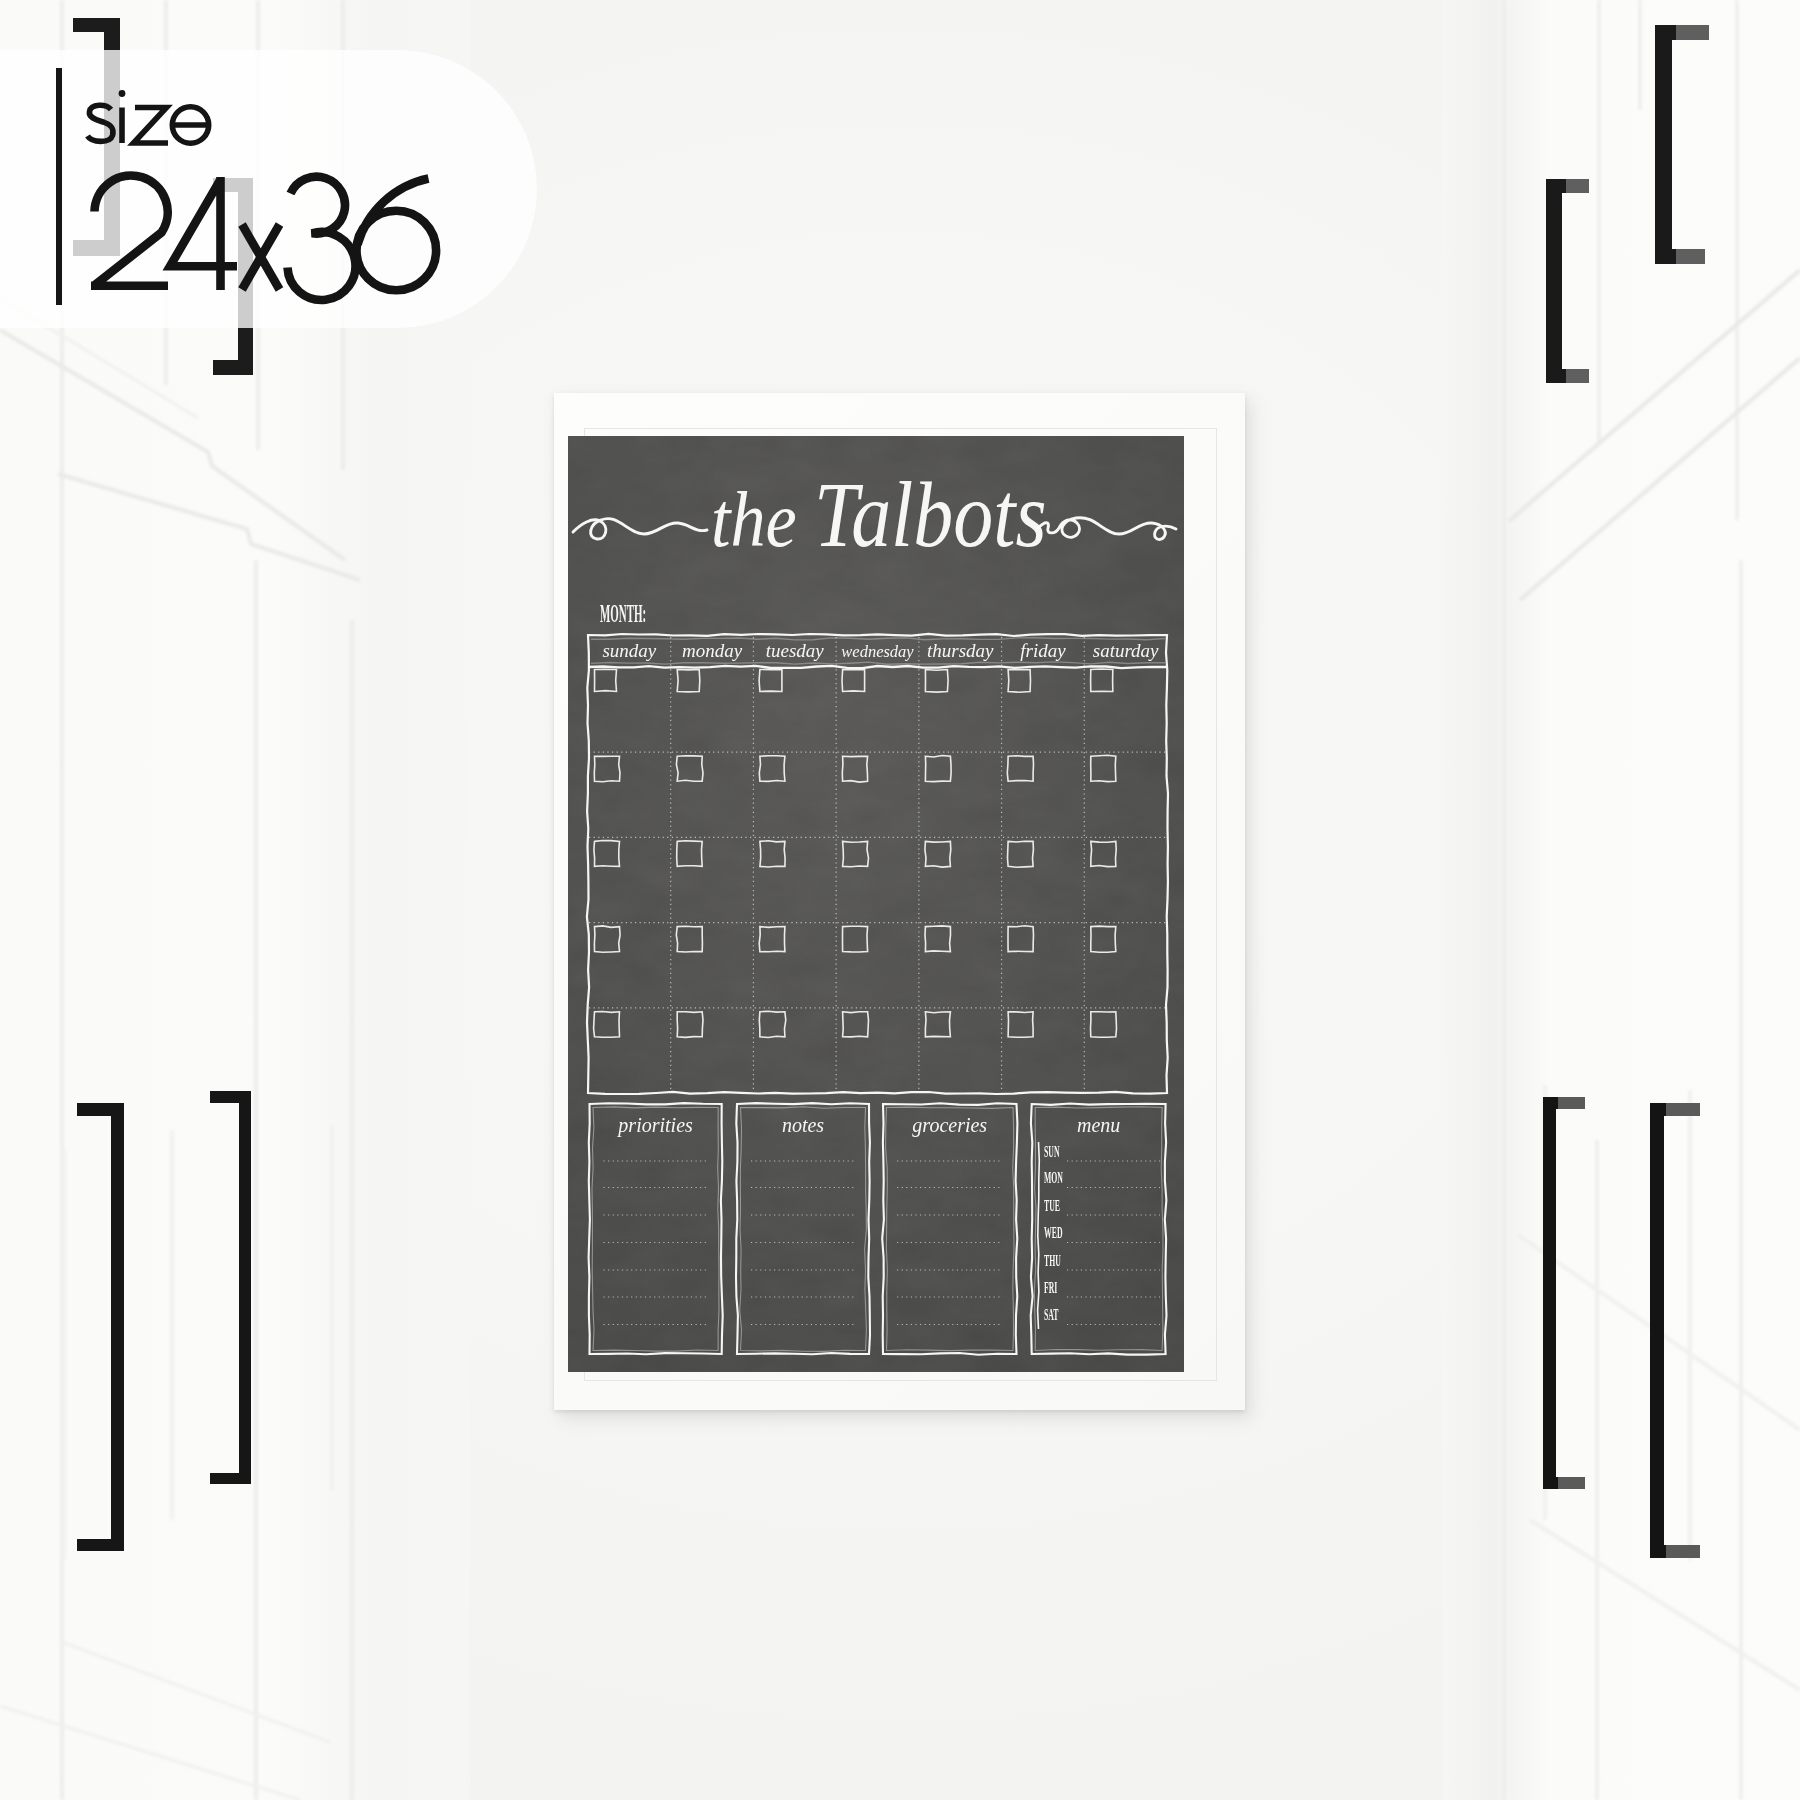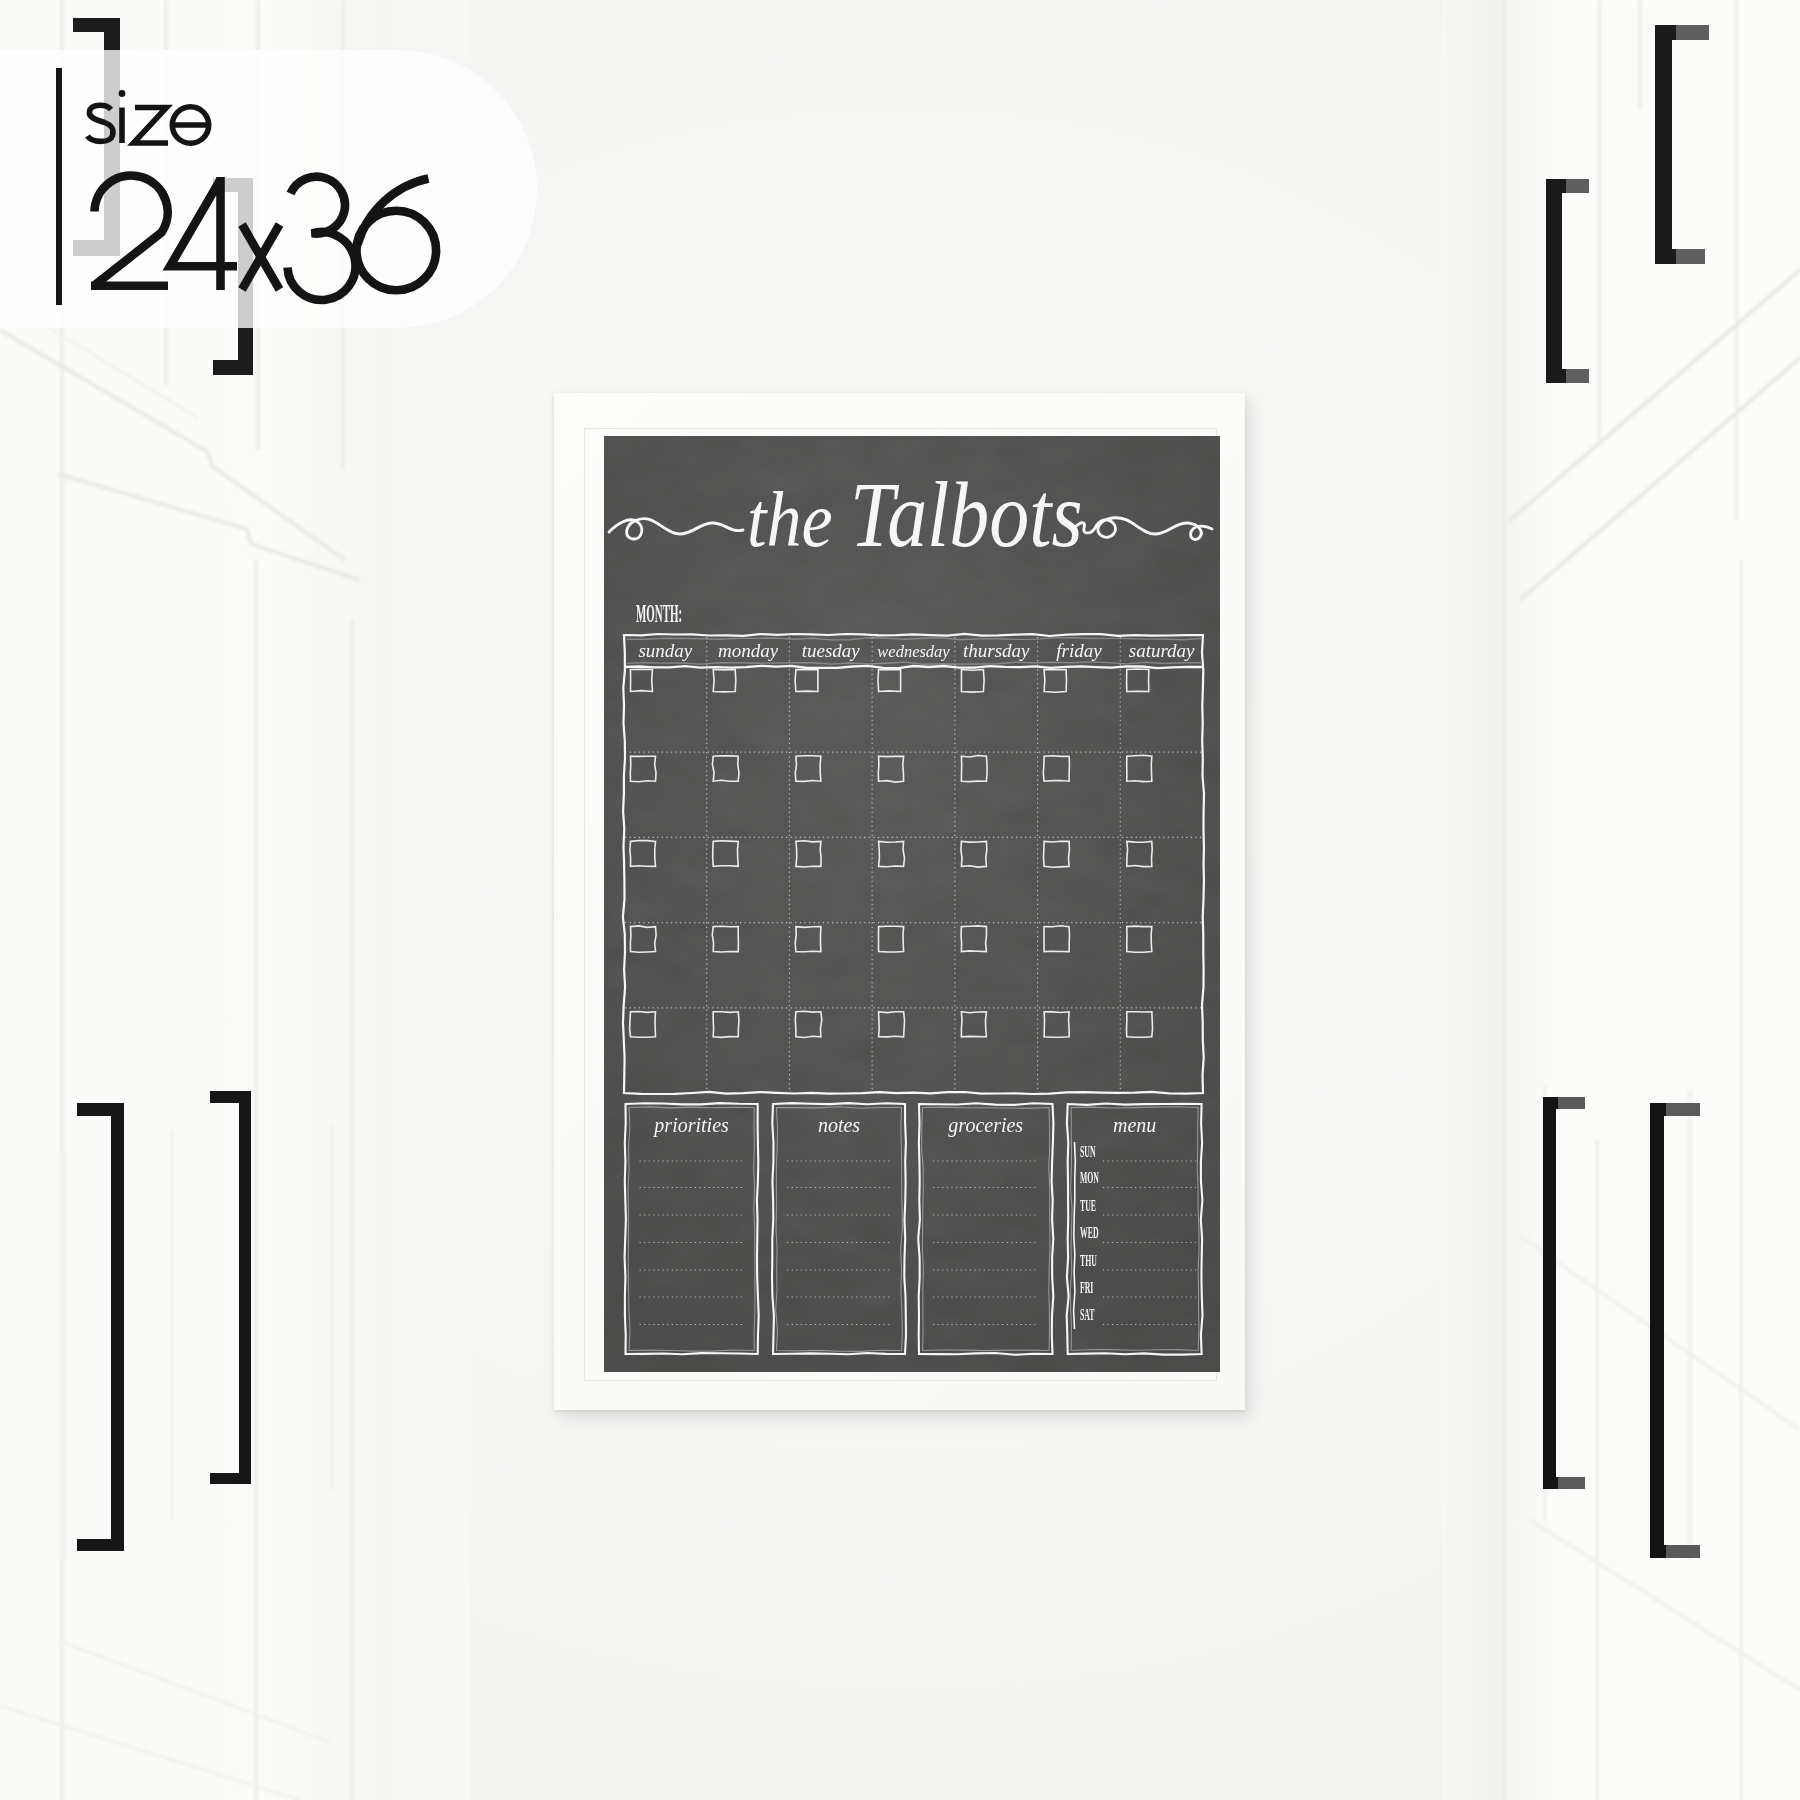--- a/index.html
+++ b/index.html
@@ -147,21 +147,21 @@
 <path d="M 290.5 193.5 A 28.5 28.5 0 1 1 312 233.3 A 34 34 0 1 1 287.5 267.5"></path>
 <path d="M 428.5 178.5 A 94 94 0 0 0 357.5 244.5 M 356.5 250.5 A 39.8 39.8 0 1 0 436.1 250.5 A 39.8 39.8 0 1 0 356.5 250.5"></path>
 </g>
 </g>
     </svg></div>
 
 <div class="abs" style="left:554px;top:393px;width:691px;height:1017px;background:linear-gradient(135deg,#fdfdfc 0%,#f8f8f6 100%);box-shadow:6px 8px 16px rgba(120,120,118,0.18), 0 2px 4px rgba(150,150,148,0.25);"></div>
 
 <div class="abs" style="left:584px;top:428px;width:631px;height:951px;border:1px solid #e6e6e3;"></div>
 
-<div class="abs" style="left:604px;top:436px;width:616px;height:936px;"><svg width="616" height="936" viewBox="0 0 616 936">
+<div class="abs" style="left:568px;top:436px;width:616px;height:936px;"><svg width="616" height="936" viewBox="0 0 616 936">
       <defs>
 <filter id="tex">
  <feTurbulence type="fractalNoise" baseFrequency="0.02 0.035" numOctaves="3" seed="4"></feTurbulence>
  <feColorMatrix type="matrix" values="0 0 0 0 1  0 0 0 0 1  0 0 0 0 1  0.22 0.22 0.22 0 0"></feColorMatrix>
  <feComposite operator="in" in2="SourceGraphic"></feComposite>
 </filter>
 <filter id="tex2">
  <feTurbulence type="fractalNoise" baseFrequency="0.9" numOctaves="2" seed="9"></feTurbulence>
  <feColorMatrix type="matrix" values="0 0 0 0 1  0 0 0 0 1  0 0 0 0 1  0.16 0.16 0.16 0 0"></feColorMatrix>
  <feComposite operator="in" in2="SourceGraphic"></feComposite>

